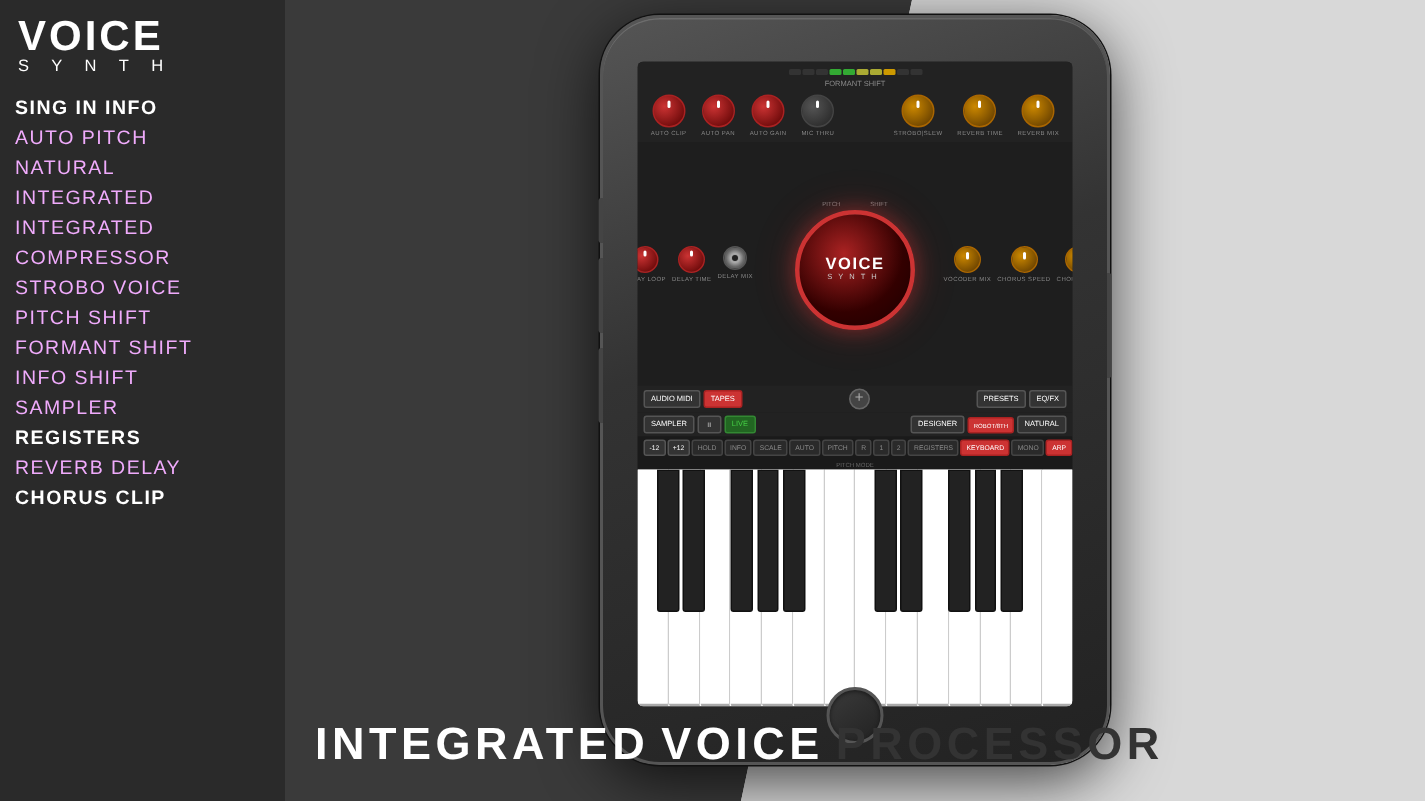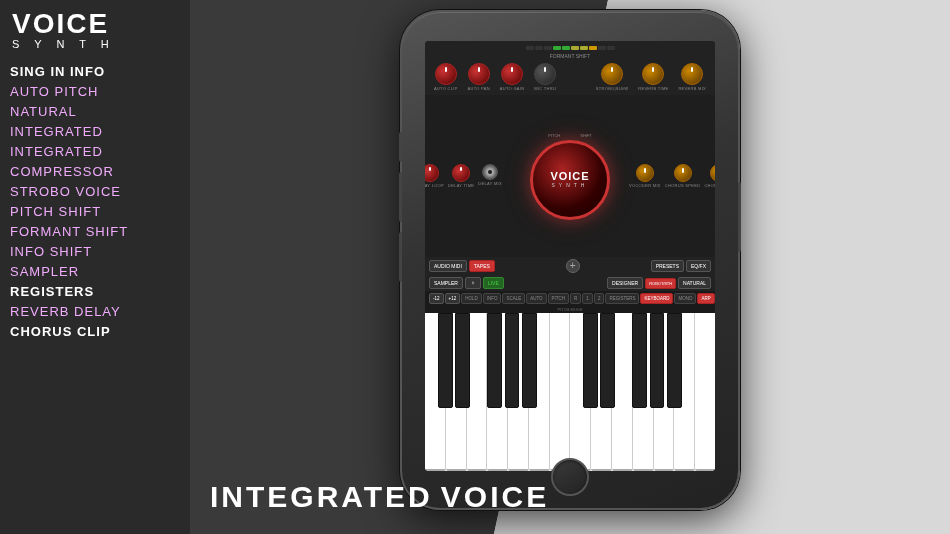--- a/index.html
+++ b/index.html
@@ -753,14 +753,15 @@
         </div>
       </div>
 
       <div class="home-button"></div>
     </div>
   </div>
 
   <div class="integrated-text">
     <span class="integrated-word integrated-dark">INTEGRATED</span>
     <span class="integrated-word integrated-dark">VOICE</span>
+    <span class="integrated-word integrated-light">PROCESSOR</span>
   </div>
 </div>
 
 </body></html>

